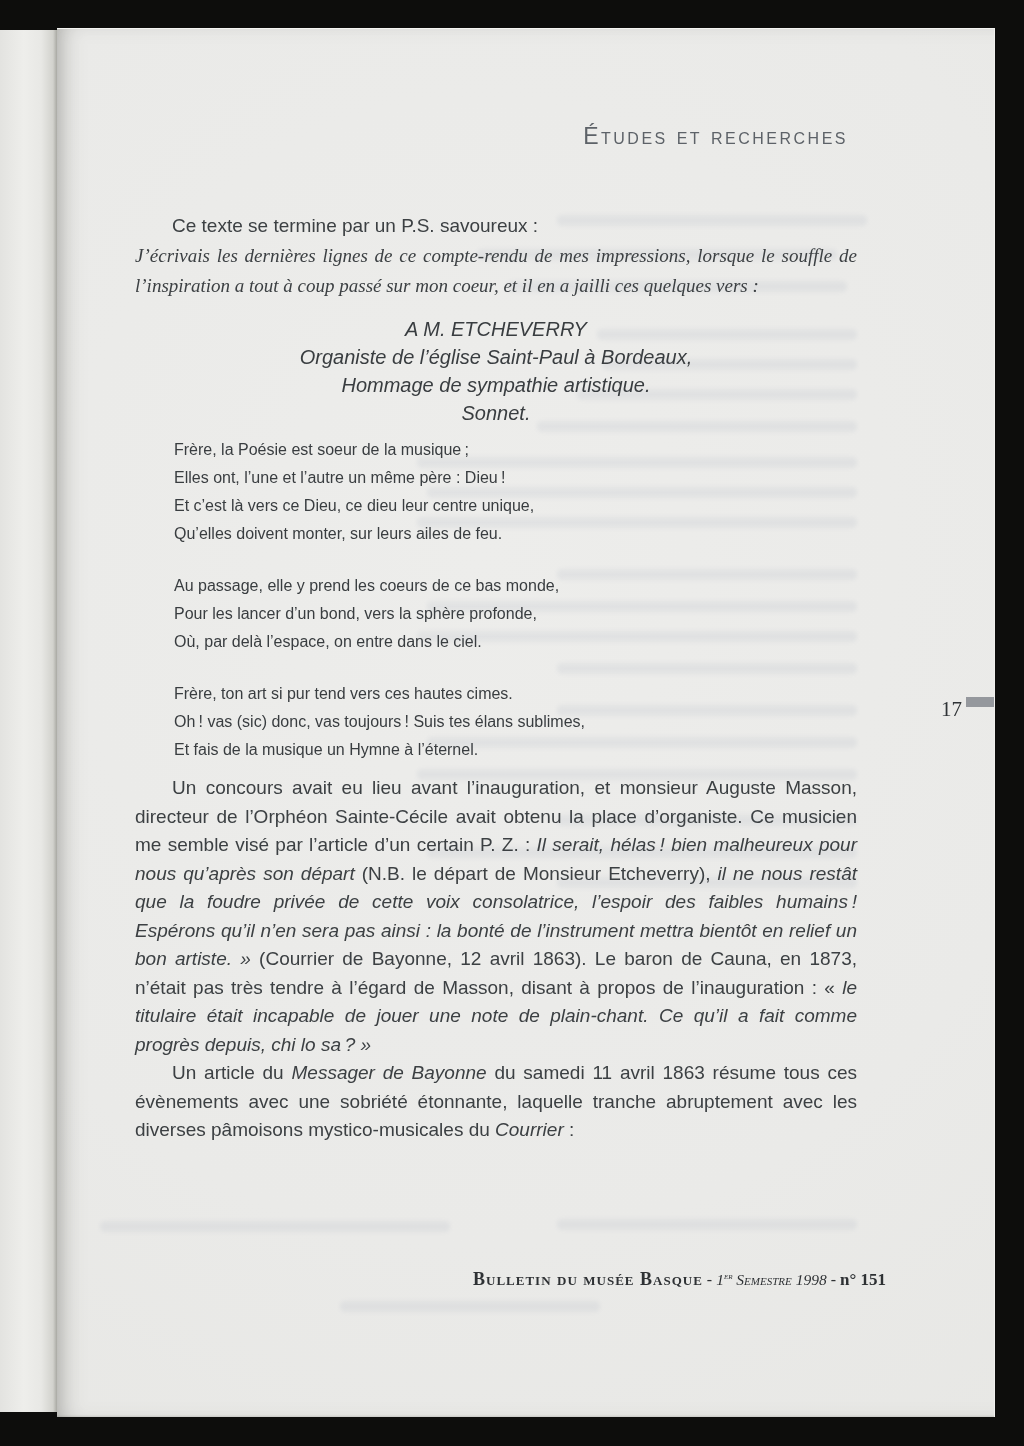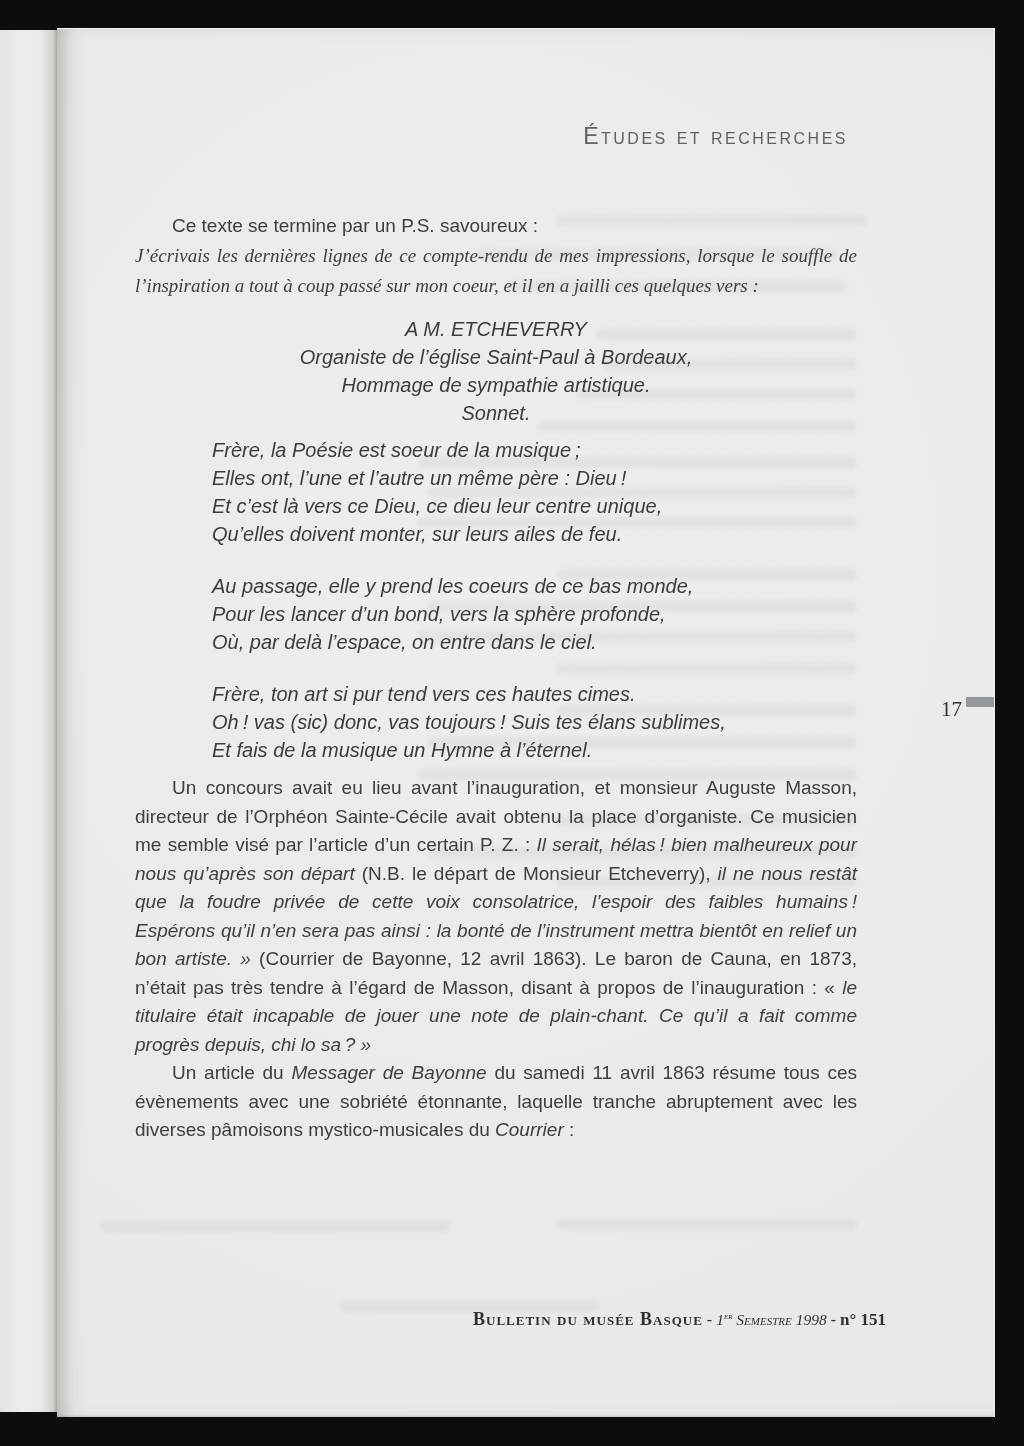--- a/index.html
+++ b/index.html
@@ -35,41 +35,41 @@
     font-size:19px;line-height:30px;
   }
   .content p{margin:0;}
   .lead{text-indent:37px;}
   .quote{font-style:italic;text-align:justify;font-family:Liberation Serif, serif;}
   .dedication{
     margin-top:14px;text-align:center;
     font-style:italic;font-size:20px;line-height:28px;color:#393d40;
   }
   .sonnet .stanza{
-    margin:24px 0 0 77px;
-    font-style:italic;font-size:20px;line-height:28px;color:#393d40;
+    margin:24px 0 0 39px;
+    font-size:16px;line-height:28px;color:#393d40;
   }
   .sonnet .stanza:first-child{margin-top:9px;}
   .paras{margin-top:10px;}
   .body-para{text-align:justify;text-indent:37px;line-height:28.5px;}
   .body-para .it{font-style:italic;}
   .pagenum-wrap{
     position:absolute;top:668px;right:0;
     display:flex;align-items:flex-start;
   }
   .pagenum{
     font-family:"Liberation Serif",serif;
     font-size:21px;color:#2f3336;margin-right:4px;
   }
   .pagenum-bar{width:28px;height:10px;background:#95989d;}
   .footer{
     position:absolute;top:1240px;left:0;width:100%;
     box-sizing:border-box;padding-left:308px;
     text-align:center;white-space:nowrap;
-    color:#2e3134;font-family:"Liberation Serif",serif;margin-top:40px;
+    color:#2e3134;font-family:"Liberation Serif",serif;
   }
   .f-title{font-variant:small-caps;font-weight:600;font-size:18px;letter-spacing:1px;}
   .f-sep{font-size:16px;}
   .f-issue{font-style:italic;font-variant:small-caps;font-size:15.5px;}
   .f-issue sup{font-size:10px;font-style:italic;}
   .f-num{font-weight:600;font-size:17px;}
   
   .ghost{
     position:absolute;height:11px;border-radius:5px;
     background:#76819c;opacity:.09;filter:blur(2px);

